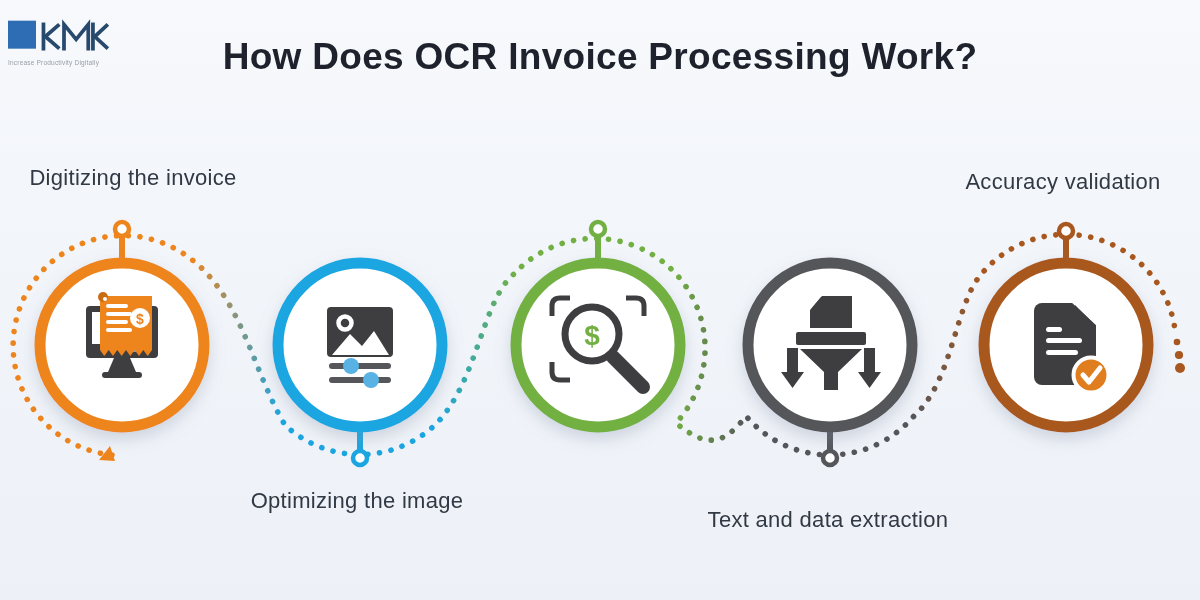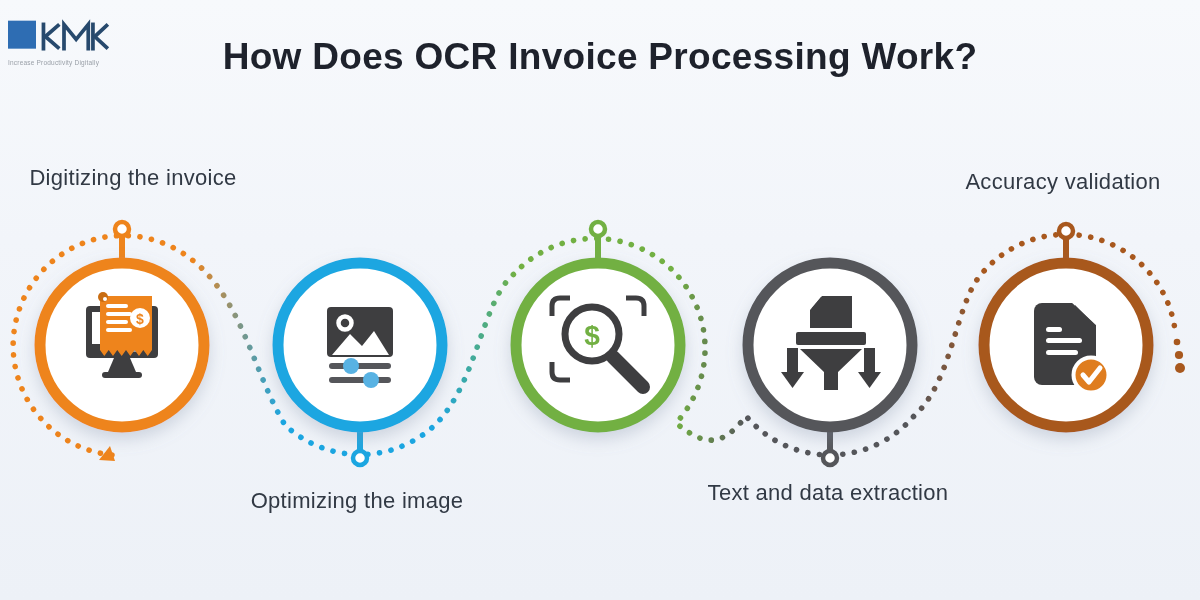--- a/index.html
+++ b/index.html
@@ -14,21 +14,21 @@
     font-size:37px;font-weight:800;color:#1e222c;letter-spacing:.3px;
   }
   .step-label{
     position:absolute;width:320px;text-align:center;
     font-size:22px;font-weight:500;color:#313944;letter-spacing:.3px;
   }
   .lbl-1{left:-27px;top:165px;}
   .lbl-3{left:453px;top:165px;}
   .lbl-5{left:903px;top:169px;}
   .lbl-2{left:197px;top:488px;}
-  .lbl-4{left:668px;top:480px;}
+  .lbl-4{left:668px;top:507px;}
   .logo{position:absolute;left:8px;top:16px;width:120px;}
   .logo-tagline{
     margin-top:1px;font-size:6.5px;color:#9aa0a8;letter-spacing:.2px;
     white-space:nowrap;
   }
   svg{display:block;}
   .diagram{position:absolute;left:0;top:0;}
 </style>
 </head>
 <body>

